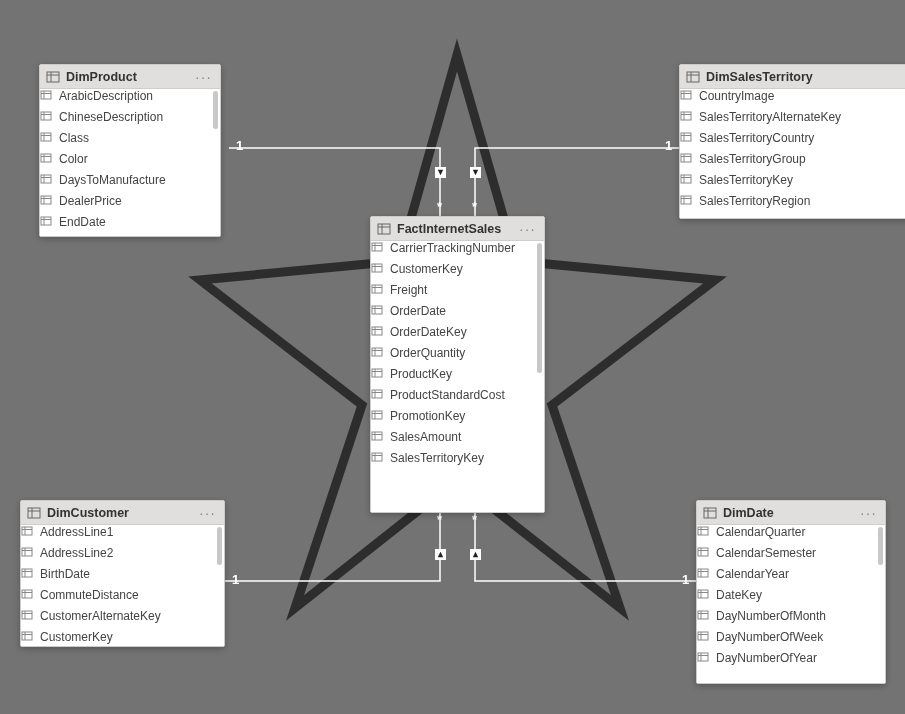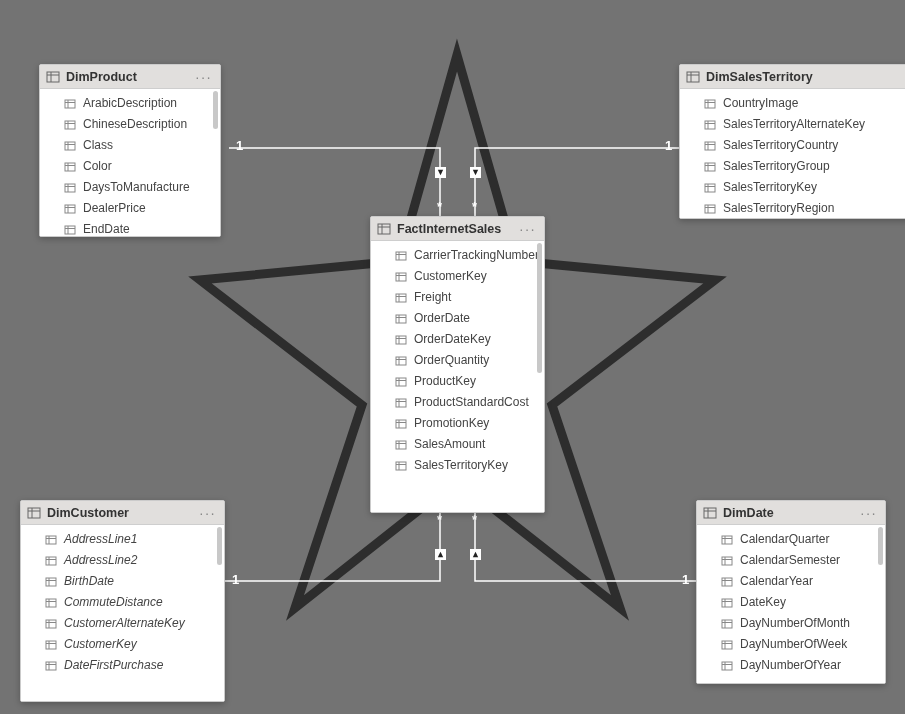--- a/index.html
+++ b/index.html
@@ -56,23 +56,23 @@
   position: absolute;
   top: 2px;
   right: 2px;
   width: 5px;
   height: 38px;
   background: #C8C8C8;
   border-radius: 3px;
 }
 .field-row {
   display: flex;
-  align-items: flex-end;
+  align-items: flex-start;
   height: 21px;
-  padding: 0 24px;
+  padding: 0 0;
 }
 .field-icon {
   width: 12px; height: 12px;
   display: inline-flex;
   margin-right: 7px;
 }
 .field-name {
   font-size: 12px;
   color: #444;
 }
@@ -450,21 +450,21 @@
     <span class="table-header-icon">
       <svg viewBox="0 0 14 14" class="table-icon-svg">
           <rect x="1" y="2" width="12" height="10" stroke-width="1"></rect>
           <line x1="1" y1="5" x2="13" y2="5" stroke-width="1"></line>
           <line x1="5" y1="2" x2="5" y2="12" stroke-width="1"></line>
         </svg>
     </span>
     <span class="table-header-title">DimCustomer</span>
     <span class="table-header-dots">···</span>
   </div>
-  <div class="table-body" id="body-dimCustomer" style="height:176px;font-style:italic;">
+  <div class="table-body" id="body-dimCustomer" style="height:121px;">
     <div class="scroll-indicator"></div>
   <div class="field-row">
         <span class="field-icon">
           <svg viewBox="0 0 12 12">
             <rect x="1" y="2" width="10" height="8" fill="none" stroke="#888" stroke-width="1"></rect>
             <line x1="1" y1="4.5" x2="11" y2="4.5" stroke="#888" stroke-width="1"></line>
             <line x1="4" y1="2" x2="4" y2="10" stroke="#888" stroke-width="1"></line>
           </svg>
         </span>
         <span class="field-name">AddressLine1</span>

